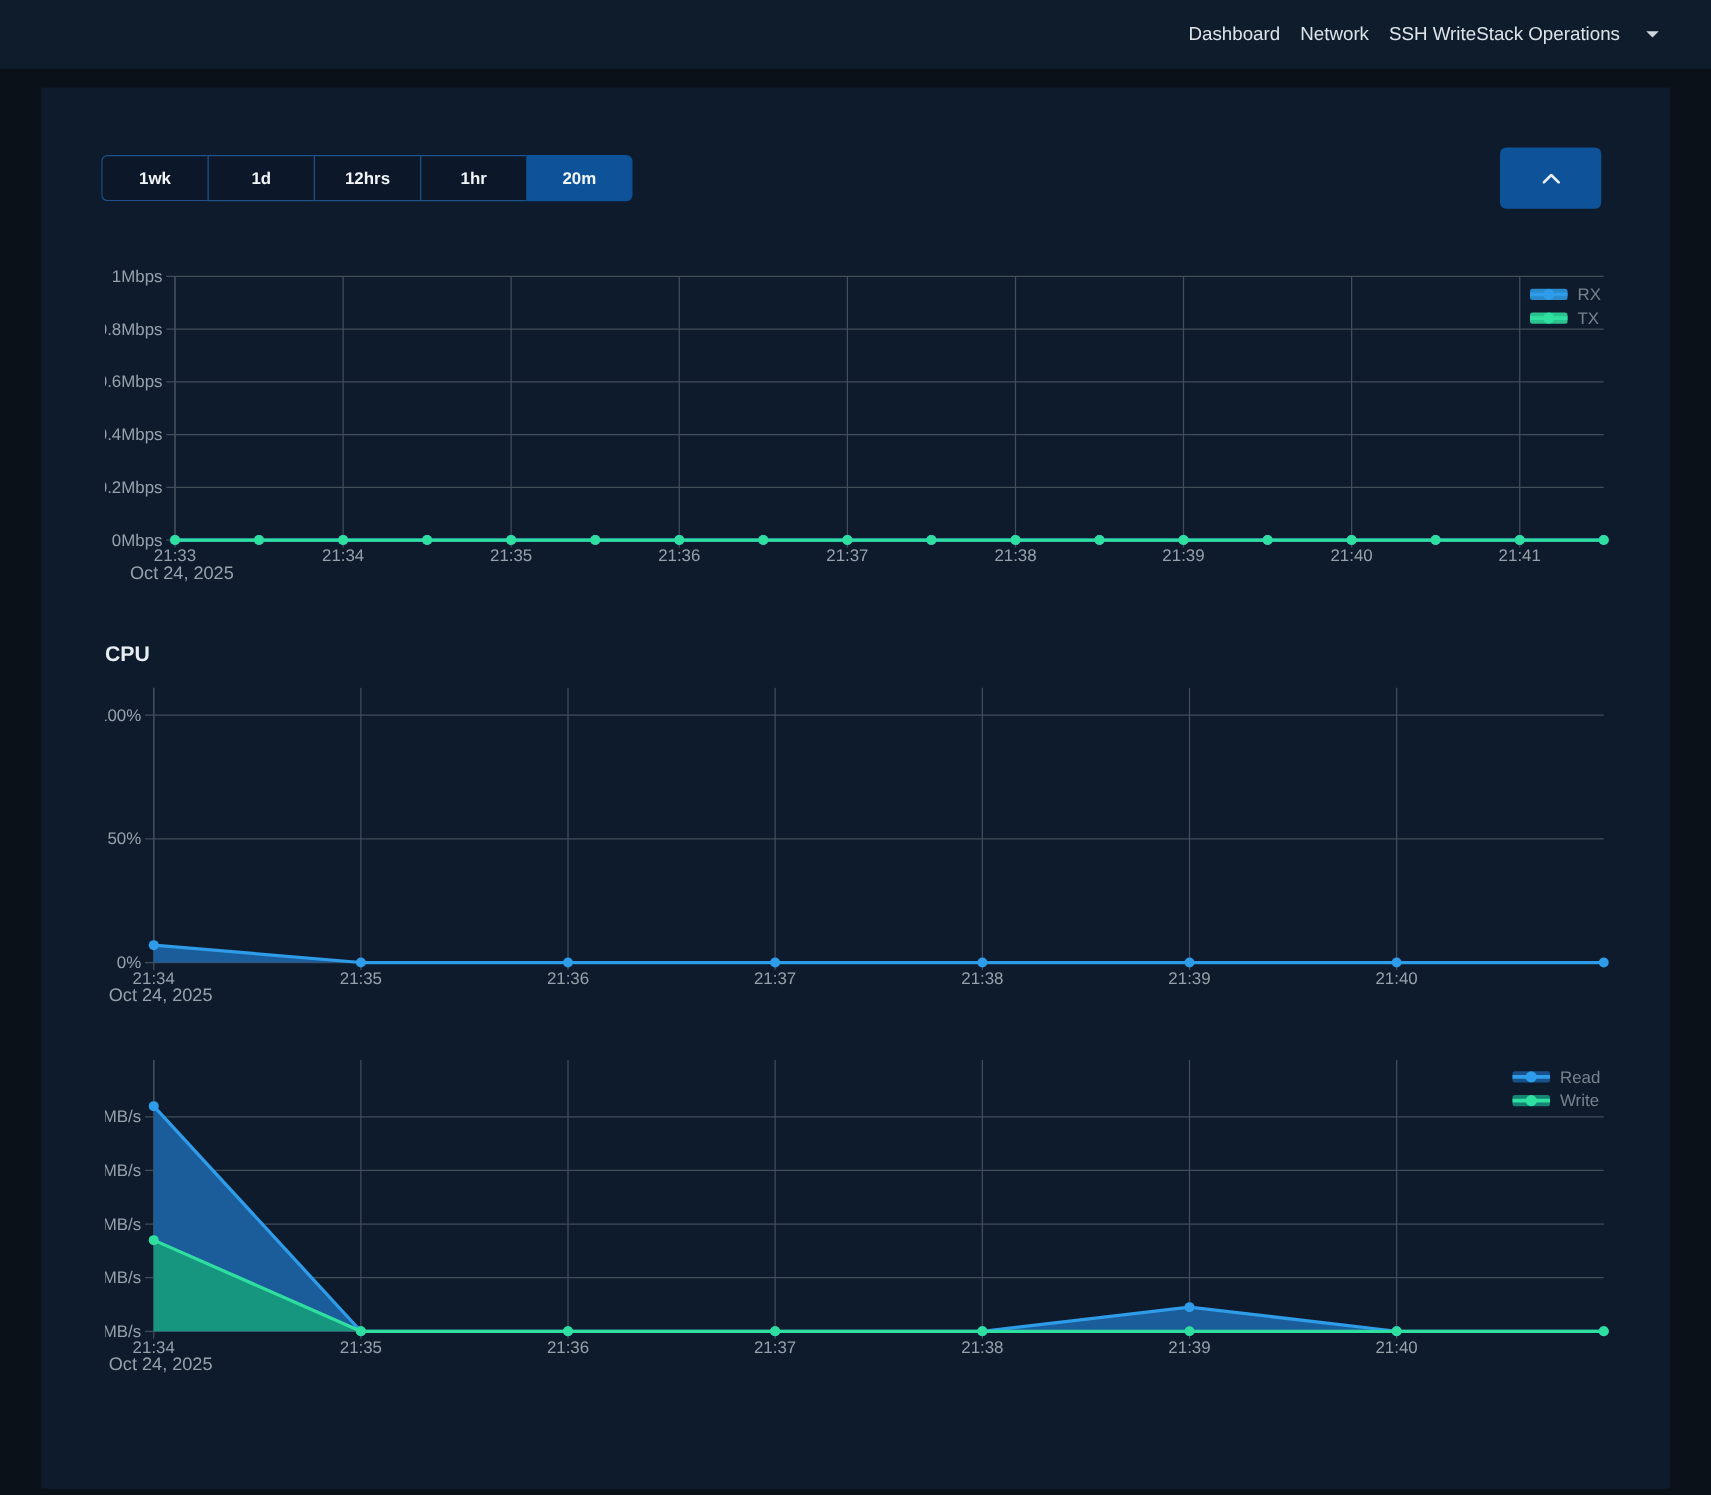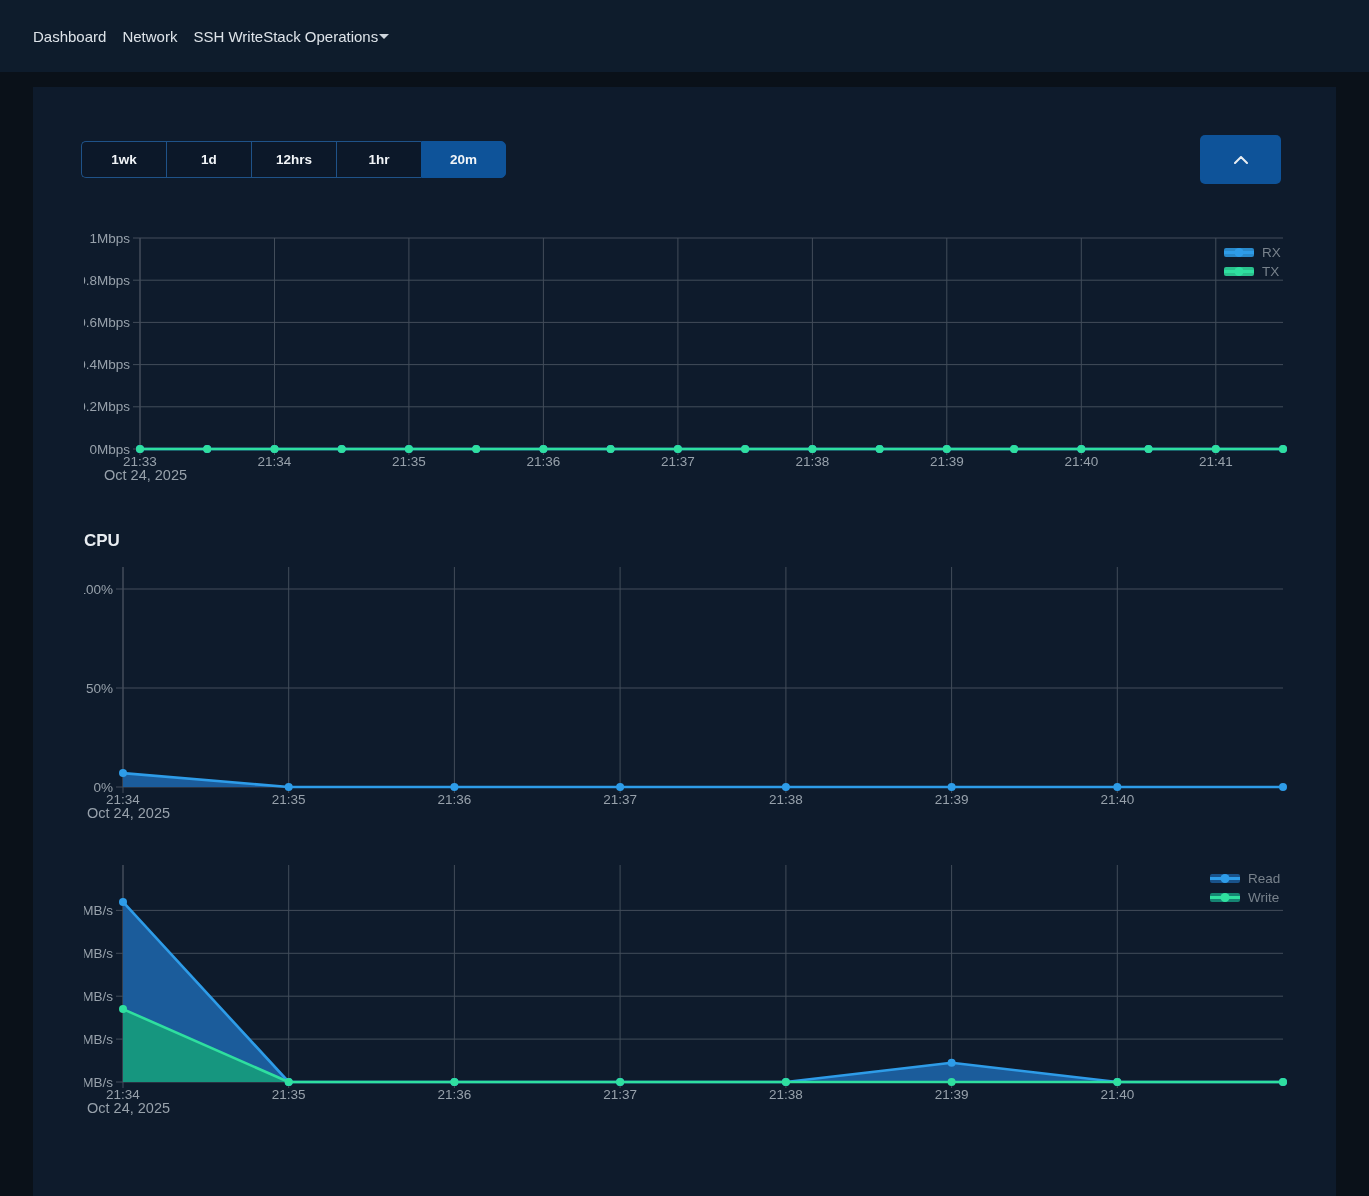--- a/index.html
+++ b/index.html
@@ -1,26 +1,26 @@
 <!DOCTYPE html>
 <html><head>
 <meta charset="utf-8">
 <style>
   * { margin:0; padding:0; box-sizing:border-box; }
   html,body { width:1369px; height:1196px; overflow:hidden; }
   body { background:#0a1119; font-family:"Liberation Sans", sans-serif; }
 
   
-  .navbar { height:72px; background:#0e1c2c; display:flex; align-items:center;
-            justify-content:flex-start; padding:0 42px 0 33px; }
+  .navbar { height:55px; background:#0e1c2c; display:flex; align-items:center;
+            justify-content:flex-end; padding:0 42px 0 33px; }
   .nav-links { display:flex; gap:16px; }
   .nav-link { color:#dde3e9; font-size:15px; text-decoration:none; cursor:pointer;
               padding:4px 0; background:none; border:none; font-family:inherit; }
   .nav-dropdown { color:#dde3e9; font-size:15px; background:none; border:none;
-                  font-family:inherit; cursor:pointer; display:flex; align-items:center; gap:1px; }
+                  font-family:inherit; cursor:pointer; display:flex; align-items:center; gap:21px; }
   .caret-down { width:0; height:0; border-left:5px solid transparent;
                 border-right:5px solid transparent; border-top:5px solid #cfd6dd; display:inline-block; }
 
   
   .panel { margin:15px 33px 0 33px; background:#0e1b2c; width:1303px;
            min-height:1121px; padding:48px 0 30px 0; }
 
   
   .toolbar { display:flex; justify-content:space-between; align-items:center;
              padding:0 55px 0 48px; }

